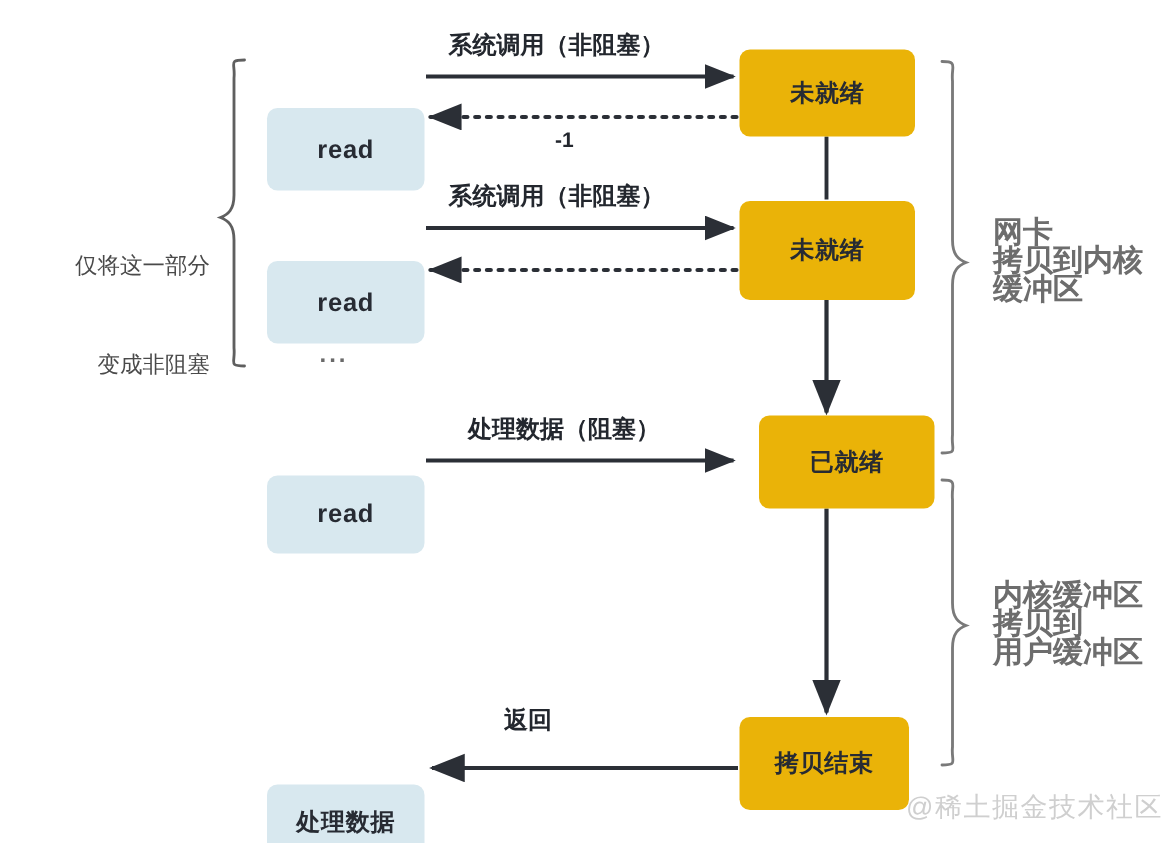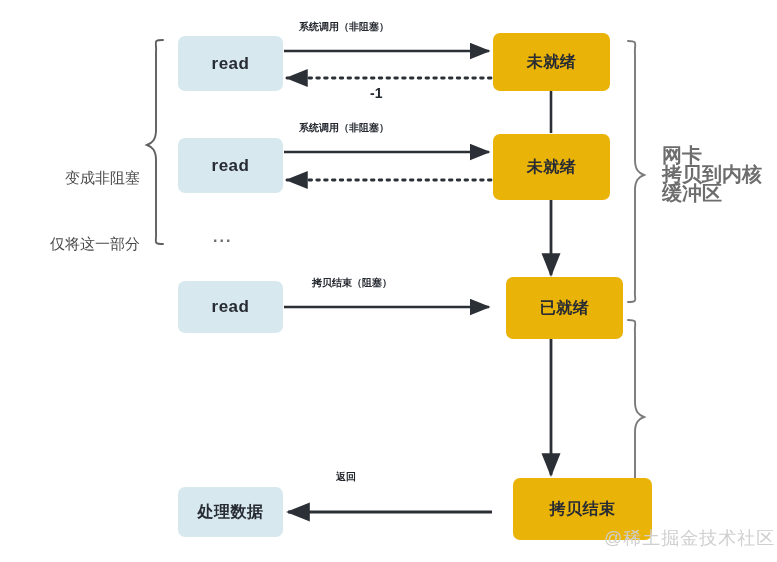--- a/index.html
+++ b/index.html
@@ -14,29 +14,29 @@
   svg.layer{position:absolute;left:0;top:0;width:777px;height:562px;overflow:visible;}
 
   .node{
     position:absolute;
     border-radius:7px;
     display:flex;align-items:center;justify-content:center;
     font-weight:bold;
     box-sizing:border-box;
     letter-spacing:0.5px;
   }
-  .node-blue{background:#d8e8ef;color:#272b33;}
+  .node-blue{background:#d8e8ef;color:#272b33;margin-top:36px;}
   .node-gray{background:#eab308;color:#272b33;}
   .node-label{pointer-events:none;}
 
   .edge-label{
     position:absolute;
     color:#23272e;
     font-weight:bold;
-    font-size:10px;
+    font-size:16px;
     white-space:nowrap;
   }
   .edge-label.num{font-size:14px;}
 
   .side-label{
     position:absolute;
     color:#6d6d6d;
     font-weight:bold;
     font-size:20px;
     line-height:19px;
@@ -145,41 +145,44 @@
   </div>
 
   <div class="node node-gray" style="left:493px;top:134px;width:117px;height:66px;font-size:16px;">
     <span class="node-label">未就绪</span>
   </div>
 
   <div class="node node-gray" style="left:493px;top:277px;width:117px;height:62px;font-size:16px;margin-left:13px;">
     <span class="node-label">已就绪</span>
   </div>
 
-  <div class="node node-gray" style="left:493px;top:478px;width:139px;height:62px;font-size:16px;margin-left:20px;">
+  <div class="node node-gray" style="left:493px;top:478px;width:113px;height:62px;font-size:16px;">
     <span class="node-label">拷贝结束</span>
   </div>
 
   <div class="edge-label" style="left:299px;top:20px;">系统调用（非阻塞）</div>
 
   <div class="edge-label num" style="left:370px;top:85px;">-1</div>
 
   <div class="edge-label" style="left:299px;top:121px;">系统调用（非阻塞）</div>
 
-  <div class="edge-label" style="left:312px;top:276px;">拷贝结束（阻塞）</div>
+  <div class="edge-label" style="left:312px;top:276px;">处理数据（阻塞）</div>
 
   <div class="edge-label" style="left:336px;top:470px;">返回</div>
 
   <div class="left-note" style="left:0px;top:123px;width:140px;">
+    <div>仅将这一部分</div>
     <div>变成非阻塞</div>
-    <div>仅将这一部分</div>
   </div>
 
   <div class="ellipsis" style="left:213px;top:228px;">...</div>
 
   <div class="side-label" style="left:662px;top:146px;">网卡
 拷贝到内核
 缓冲区</div>
 
+  <div class="side-label" style="left:662px;top:388px;">内核缓冲区
+拷贝到
+用户缓冲区</div>
 
   <div class="watermark" style="left:604px;top:526px;">@稀土掘金技术社区</div>
 
 </div>
 
 </body></html>

